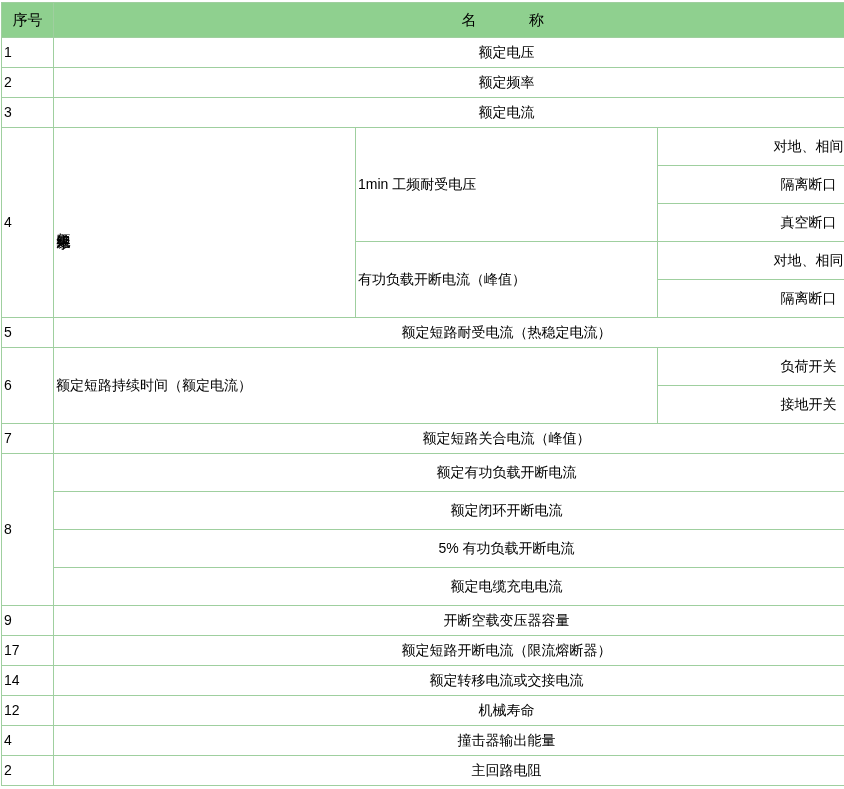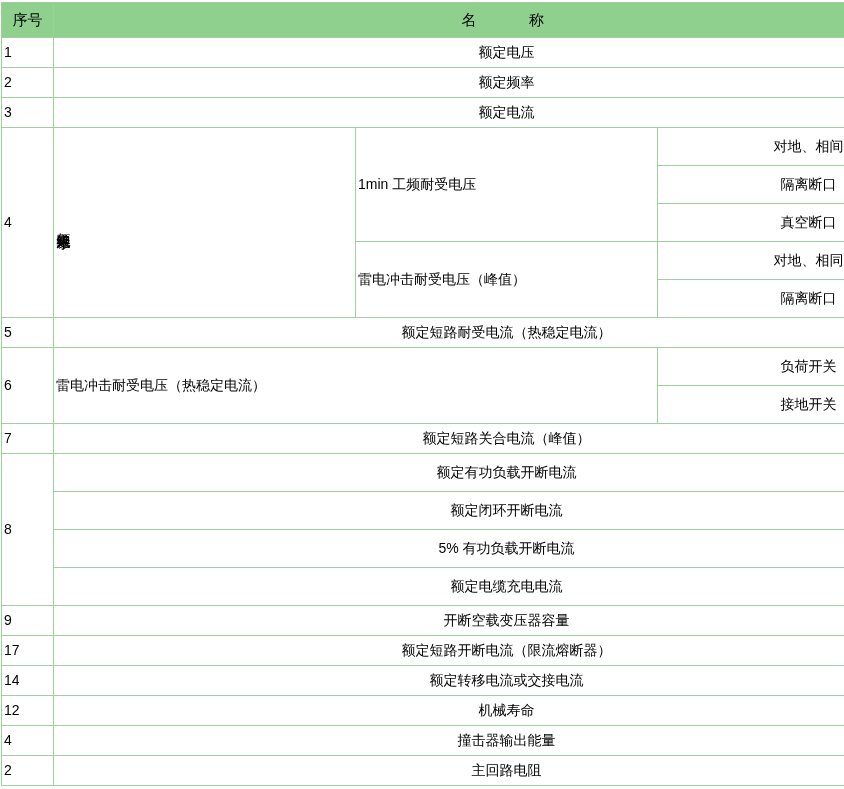--- a/index.html
+++ b/index.html
@@ -98,38 +98,38 @@
     </tr>
     <tr class="tall">
       <td class="sub-label">隔离断口</td>
 
     </tr>
     <tr class="tall">
       <td class="sub-label">真空断口</td>
 
     </tr>
     <tr class="tall">
-      <td rowspan="2" class="wrap2">雷电冲击耐受电压（峰值）</td>
+      <td rowspan="2" class="wrap2">有功负载开断电流（峰值）</td>
       <td class="sub-label">对地、相同</td>
 
     </tr>
     <tr class="tall">
       <td class="sub-label">隔离断口</td>
 
     </tr>
 
     <tr class="rowh">
       <td>5</td>
       <td colspan="3" class="name-cell">额定短路耐受电流（热稳定电流）</td>
 
     </tr>
 
     <tr class="tall">
       <td rowspan="2">6</td>
-      <td colspan="2" rowspan="2" class="wrap2">雷电冲击耐受电压（热稳定电流）</td>
+      <td colspan="2" rowspan="2" class="wrap2">额定短路持续时间（额定电流）</td>
       <td class="sub-label">负荷开关</td>
 
     </tr>
     <tr class="tall">
       <td class="sub-label">接地开关</td>
 
     </tr>
 
     <tr class="rowh">
       <td>7</td>

